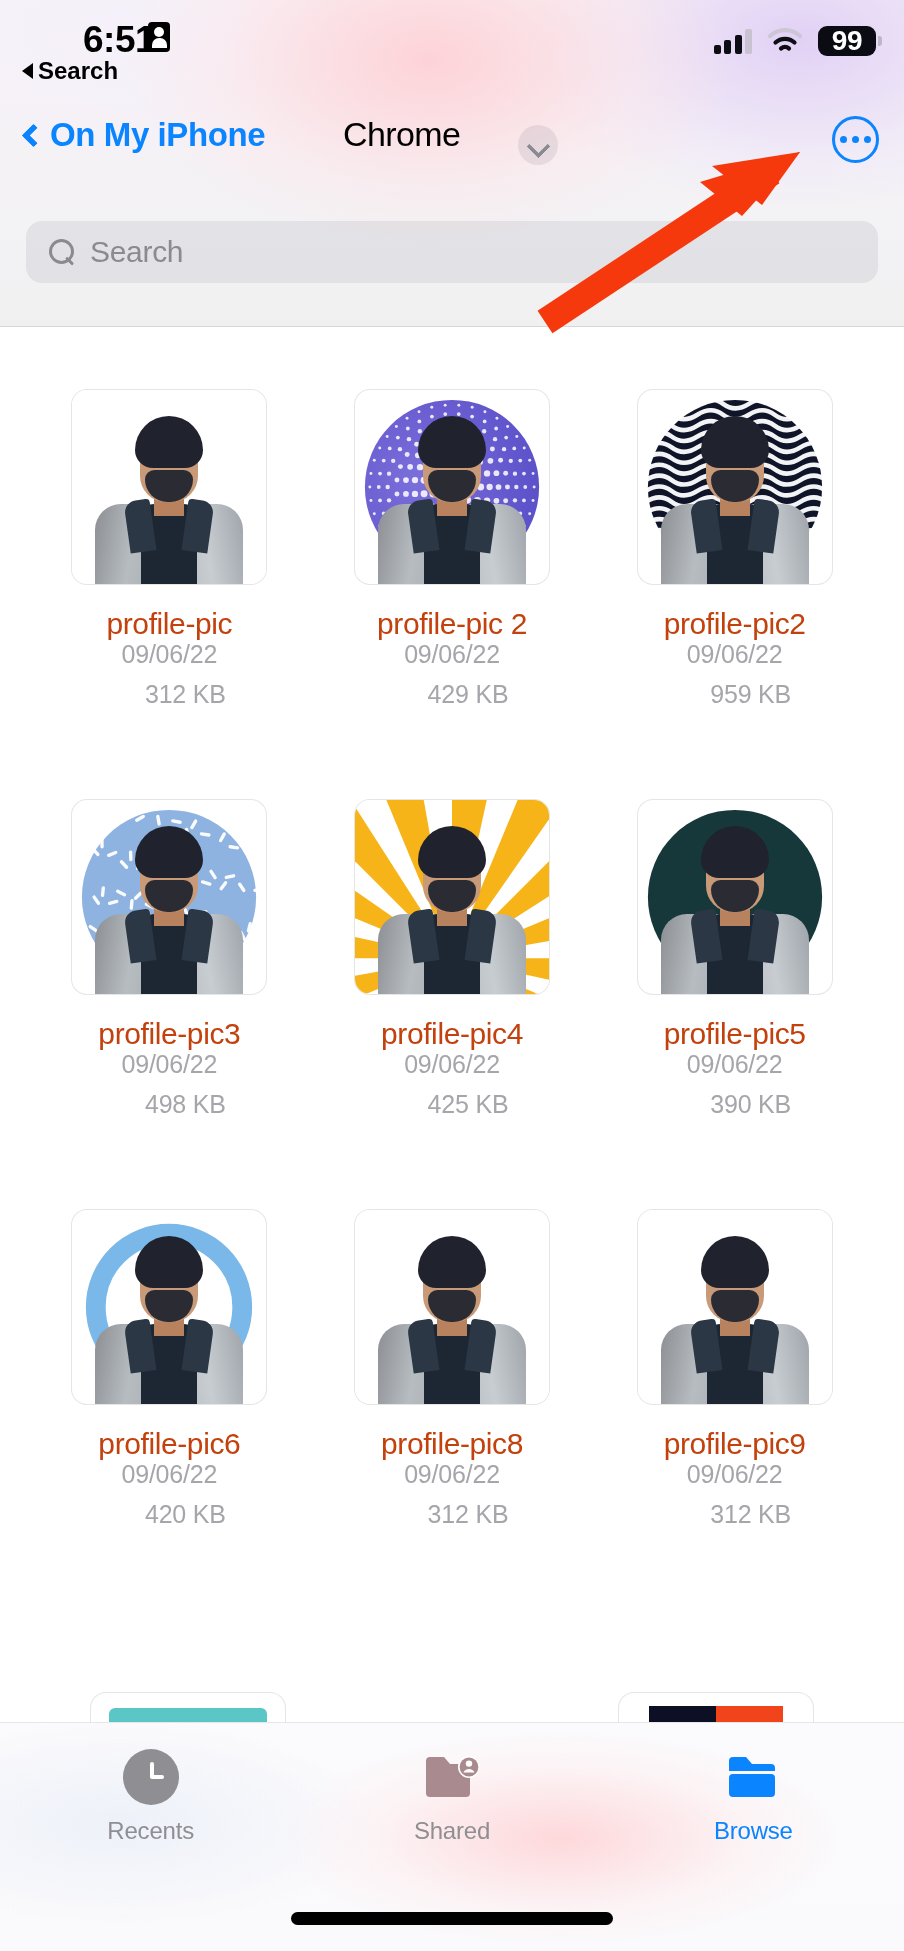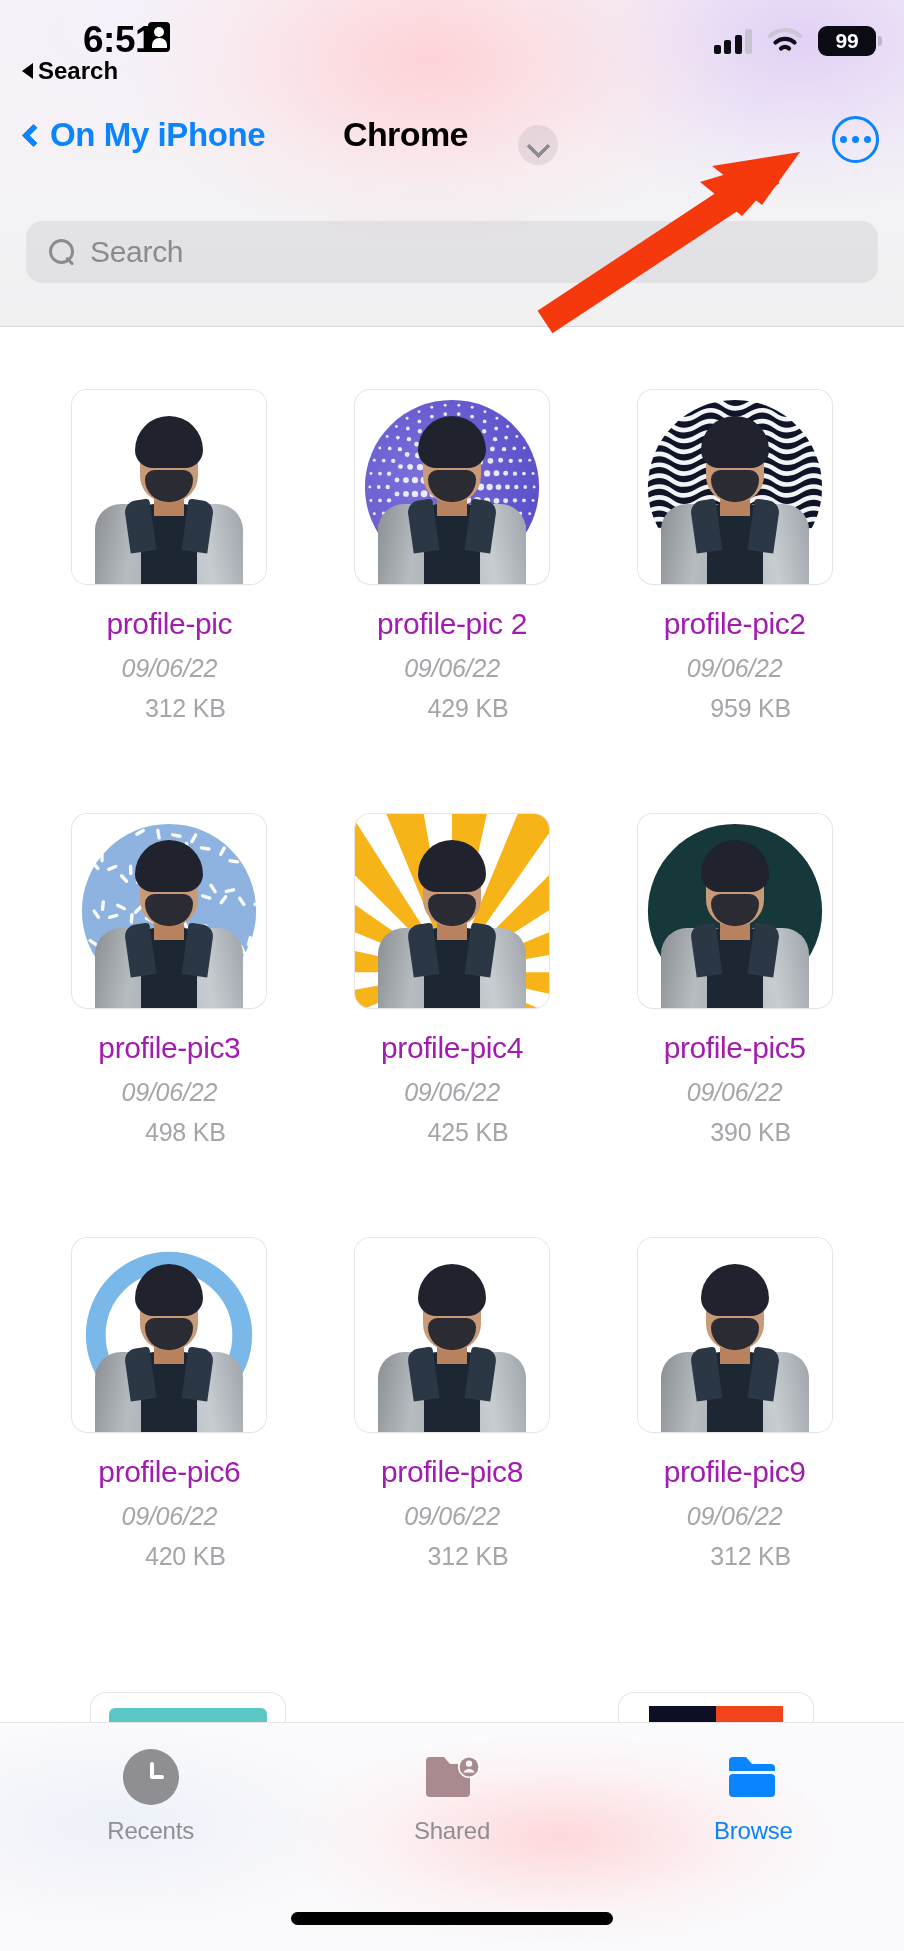--- a/index.html
+++ b/index.html
@@ -76,21 +76,21 @@
   .signal i:nth-child(3) { height: 19px; }
   .signal i:nth-child(4) { height: 25px; background: #c9c2d0; }
   .wifi { position: relative; width: 34px; height: 26px; }
   .battery {
     position: relative;
     min-width: 58px; height: 30px;
     background: #0b0b14; border-radius: 9px;
     display: flex; align-items: center; justify-content: center;
     padding: 0 7px;
   }
-  .battery span { color: #fff; font-size: 21px; font-weight: 700; letter-spacing: -0.3px; }
+  .battery span { color: #fff; font-size: 28px; font-weight: 700; letter-spacing: -0.3px; }
   .battery::after {
     content: ""; position: absolute; right: -6px; top: 10px;
     width: 4px; height: 10px; border-radius: 0 3px 3px 0;
     background: rgba(180,175,190,0.85);
   }
 
   
   .nav-bar {
     position: absolute; top: 100px; left: 0; width: 904px; height: 78px;
   }
@@ -102,21 +102,21 @@
   .chev-left {
     width: 17px; height: 17px;
     border-left: 6px solid #0a84ff; border-bottom: 6px solid #0a84ff;
     transform: rotate(45deg);
     border-radius: 2px;
     margin-left: 3px;
   }
   .nav-back-label { font-size: 33px; font-weight: 600; letter-spacing: -0.4px; }
   .nav-title {
     position: absolute; left: 343px; top: 15px;
-    font-size: 34px; font-weight: 700; color: #000; letter-spacing: -0.6px;
+    font-size: 34px; font-weight: 400; color: #000; letter-spacing: -0.6px;
   }
   .title-chevron-btn {
     position: absolute; left: 518px; top: 25px;
     width: 40px; height: 40px; border-radius: 50%;
     background: rgba(120,110,130,0.14);
     cursor: pointer;
   }
   .title-chevron-btn::after {
     content: ""; position: absolute; left: 12px; top: 13px;
     width: 13px; height: 13px;
@@ -229,26 +229,26 @@
     position: absolute; left: 38px; top: 92px; width: 26px; height: 52px;
     background: #2b3744; border-radius: 12px 4px 0 0; transform: rotate(-8deg);
   }
   .p-collar-r {
     position: absolute; right: 38px; top: 92px; width: 26px; height: 52px;
     background: #2b3744; border-radius: 4px 12px 0 0; transform: rotate(8deg);
   }
 
   .fname {
     margin-top: 22px;
-    font-size: 30px; color: #a21caf; letter-spacing: -0.4px;
+    font-size: 30px; color: #c2410c; letter-spacing: -0.4px;
     text-align: center; line-height: 1.1;
     white-space: nowrap;
   }
   .fdate {
-    margin-top: 14px; font-size: 25px; color: #a5a5aa; letter-spacing: -0.2px; font-style: italic;
+    font-size: 25px; color: #a5a5aa; letter-spacing: -0.2px;
   }
   .fsize {
     margin-top: 11px; font-size: 25px; color: #a5a5aa; letter-spacing: -0.2px; margin-left: 32px;
   }
 
   
   .tab-bar {
     position: absolute; bottom: 0; left: 0;
     width: 904px; height: 229px;
     background:

